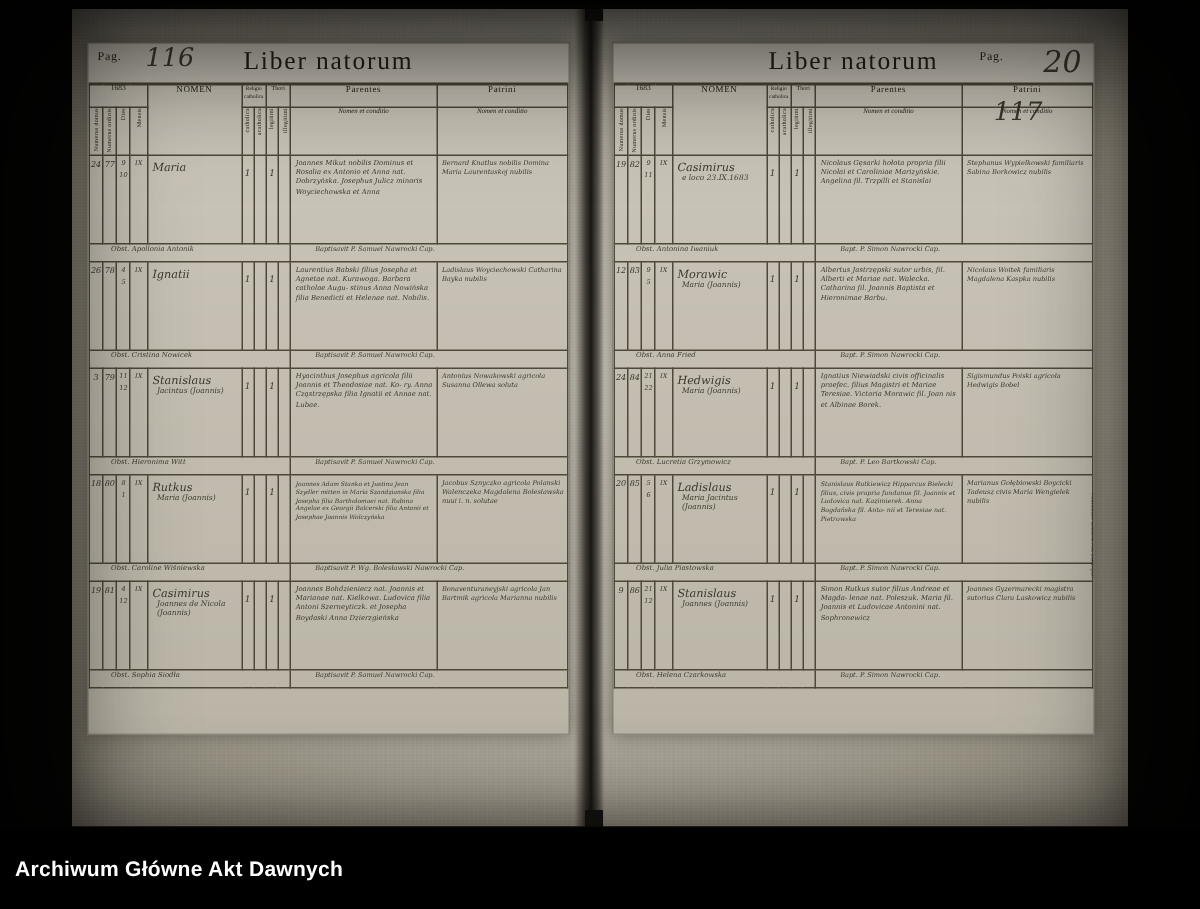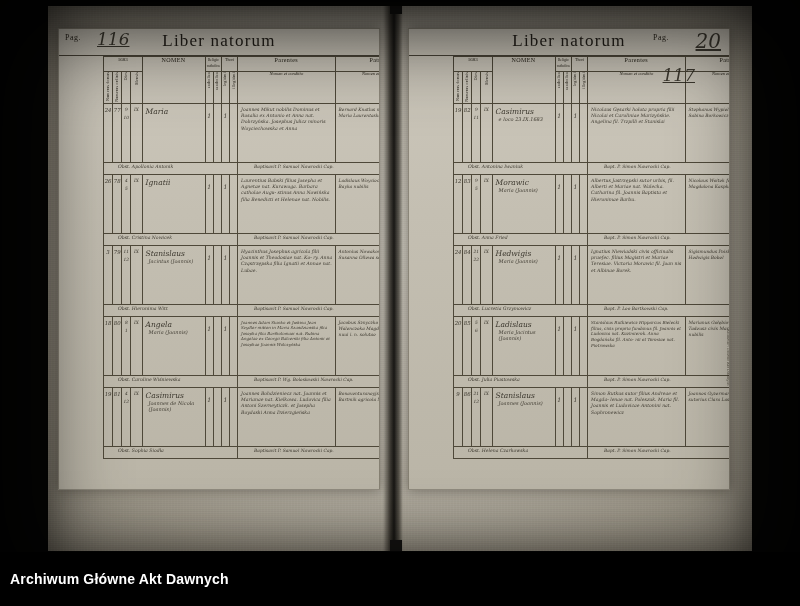--- a/index.html
+++ b/index.html
@@ -98,41 +98,39 @@
   .pag.l { left: 6px; }
   .pag.r { right: 6px; }
   .pagnum {
     position: absolute;
     top: 0px;
     font-family: "Liberation Serif", serif;
     font-style: italic;
     font-size: 17px;
     color: #23201a;
     opacity: .82;
-    text-decoration: underline;
   }
   .pagnum.l { left: 38px; }
   .pagnum.r { right: 34px; margin-top: 36px; }
   .pagnum.r2 { right: 8px; font-size: 20px; }
 
   .book-title {
     text-align: center;
     font-family: "Liberation Serif", serif;
     font-size: 17px;
     letter-spacing: 1.2px;
     color: #24201a;
     line-height: 24px;
   }
 
   
   table.reg {
     width: 100%;
     border-collapse: collapse;
     table-layout: fixed;
-    margin-left: 44px;
   }
   table.reg th, table.reg td {
     border: 1px solid #4e4839;
     vertical-align: top;
     padding: 0;
     color: #262219;
   }
   .hdr th {
     font-size: 5px;
     text-align: center;
@@ -449,21 +447,21 @@
               <span class="hand num">80</span>
             </td>
         <td>
               <span class="hand num-s">8</span>
               <span class="hand num-s">1</span>
             </td>
         <td>
               <span class="hand num-s">IX</span>
             </td>
         <td>
-              <span class="hand nm">Angela</span>
+              <span class="hand nm">Rutkus</span>
               <span class="hand sub">Maria (Joannis)</span>
             </td>
         <td>
               <span class="hand tick">1</span>
             </td>
         <td></td>
         <td>
               <span class="hand tick">1</span>
             </td>
         <td></td>

